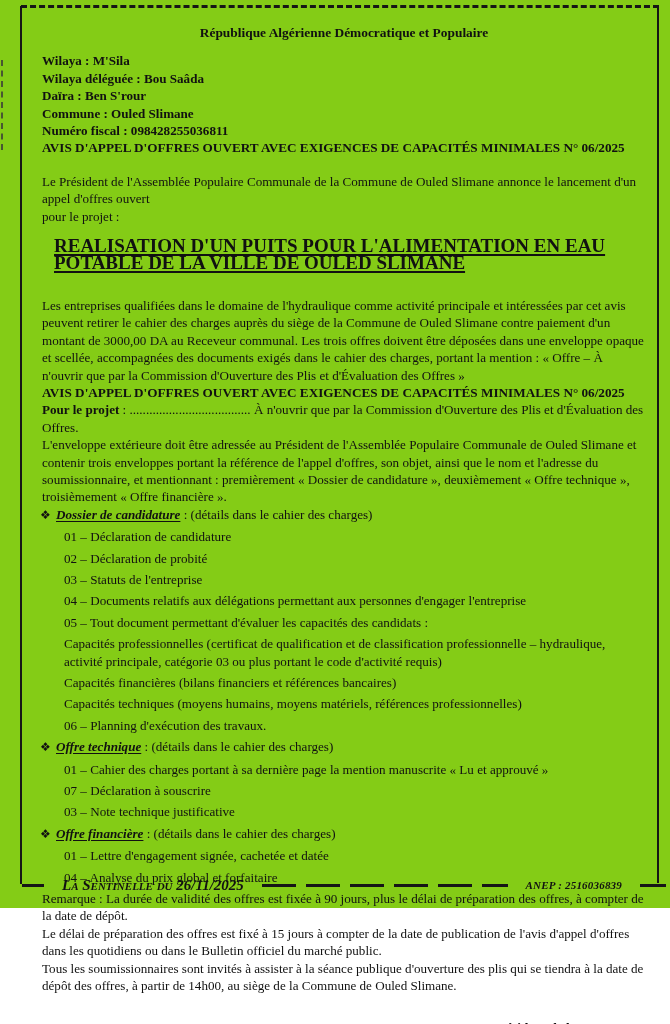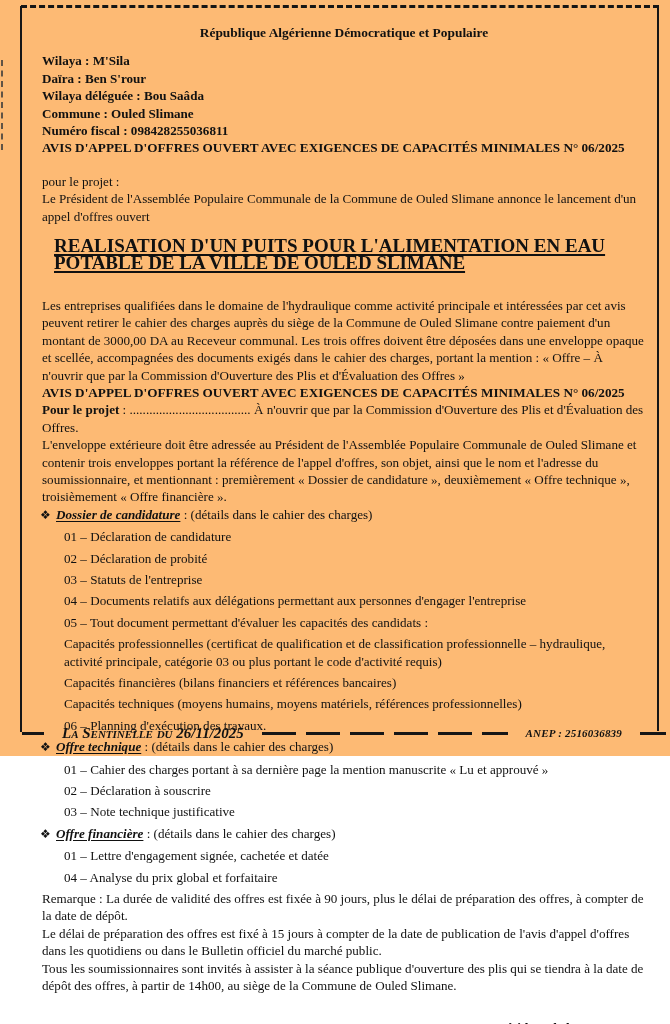--- a/index.html
+++ b/index.html
@@ -5,22 +5,22 @@
   html,body{margin:0;padding:0;}
   body{
     width:670px;height:1024px;
     background:#ffffff;
     font-family:"Liberation Serif","DejaVu Serif",serif;
     color:#111;
     overflow:hidden;
   }
   .page{
     position:relative;
-    width:670px;height:756px;
-    background:#fdba74;
+    width:670px;height:908px;
+    background:#84cc16;
   }
   
   .frame-top{
     position:absolute;left:21px;right:11px;top:5px;height:0;
     border-top:3px dashed #161616;
   }
   .frame-left{
     position:absolute;left:20px;top:6px;bottom:24px;width:2px;
     background:#161616;
   }
@@ -96,32 +96,32 @@
   <div class="frame-left"></div>
   <div class="frame-right"></div>
   <div class="edge-artifact"></div>
 
   <div class="content">
 
     <div class="center b country-title">République Algérienne Démocratique et Populaire</div>
 
     <div class="meta">
       <p>Wilaya : M'Sila</p>
+      <p>Wilaya déléguée : Bou Saâda</p>
       <p>Daïra : Ben S'rour</p>
-      <p>Wilaya déléguée : Bou Saâda</p>
       <p>Commune : Ouled Slimane</p>
       <p>Numéro fiscal : 098428255036811</p>
     </div>
 
     <p class="notice-title">AVIS D'APPEL D'OFFRES OUVERT AVEC EXIGENCES DE CAPACITÉS MINIMALES N° 06/2025</p>
 
     <div class="gap"></div>
 
+    <p class="para">Le Président de l'Assemblée Populaire Communale de la Commune de Ouled Slimane annonce le lancement d'un appel d'offres ouvert</p>
     <p class="para">pour le projet :</p>
-    <p class="para">Le Président de l'Assemblée Populaire Communale de la Commune de Ouled Slimane annonce le lancement d'un appel d'offres ouvert</p>
     <p class="project-title">REALISATION D'UN PUITS POUR L'ALIMENTATION EN EAU POTABLE DE LA VILLE DE OULED SLIMANE</p>
 
     <div class="gap-sm"></div>
 
     <p class="para">Les entreprises qualifiées dans le domaine de l'hydraulique comme activité principale et intéressées par cet avis peuvent retirer le cahier des charges auprès du siège de la Commune de Ouled Slimane contre paiement d'un montant de 3000,00 DA au Receveur communal. Les trois offres doivent être déposées dans une enveloppe opaque et scellée, accompagnées des documents exigés dans le cahier des charges, portant la mention : « Offre – À n'ouvrir que par la Commission d'Ouverture des Plis et d'Évaluation des Offres »</p>
 
     <p class="notice-title">AVIS D'APPEL D'OFFRES OUVERT AVEC EXIGENCES DE CAPACITÉS MINIMALES N° 06/2025</p>
 
     <p class="para"><span class="b">Pour le projet</span><span> : ..................................... À n'ouvrir que par la Commission d'Ouverture des Plis et d'Évaluation des Offres.</span></p>
 
@@ -136,21 +136,21 @@
       <p>05 – Tout document permettant d'évaluer les capacités des candidats :</p>
       <p>Capacités professionnelles (certificat de qualification et de classification professionnelle – hydraulique, activité principale, catégorie 03 ou plus portant le code d'activité requis)</p>
       <p>Capacités financières (bilans financiers et références bancaires)</p>
       <p>Capacités techniques (moyens humains, moyens matériels, références professionnelles)</p>
       <p>06 – Planning d'exécution des travaux.</p>
     </div>
 
     <p class="sec-head"><span class="diamond">❖</span><span class="sec-title">Offre technique</span><span> : (détails dans le cahier des charges)</span></p>
     <div class="items">
       <p>01 – Cahier des charges portant à sa dernière page la mention manuscrite « Lu et approuvé »</p>
-      <p>02 – Déclaration à souscrire</p>
+      <p>07 – Déclaration à souscrire</p>
       <p>03 – Note technique justificative</p>
     </div>
 
     <p class="sec-head"><span class="diamond">❖</span><span class="sec-title">Offre financière</span><span> : (détails dans le cahier des charges)</span></p>
     <div class="items">
       <p>01 – Lettre d'engagement signée, cachetée et datée</p>
       <p>04 – Analyse du prix global et forfaitaire</p>
     </div>
 
     <p class="para">Remarque : La durée de validité des offres est fixée à 90 jours, plus le délai de préparation des offres, à compter de la date de dépôt.</p>

